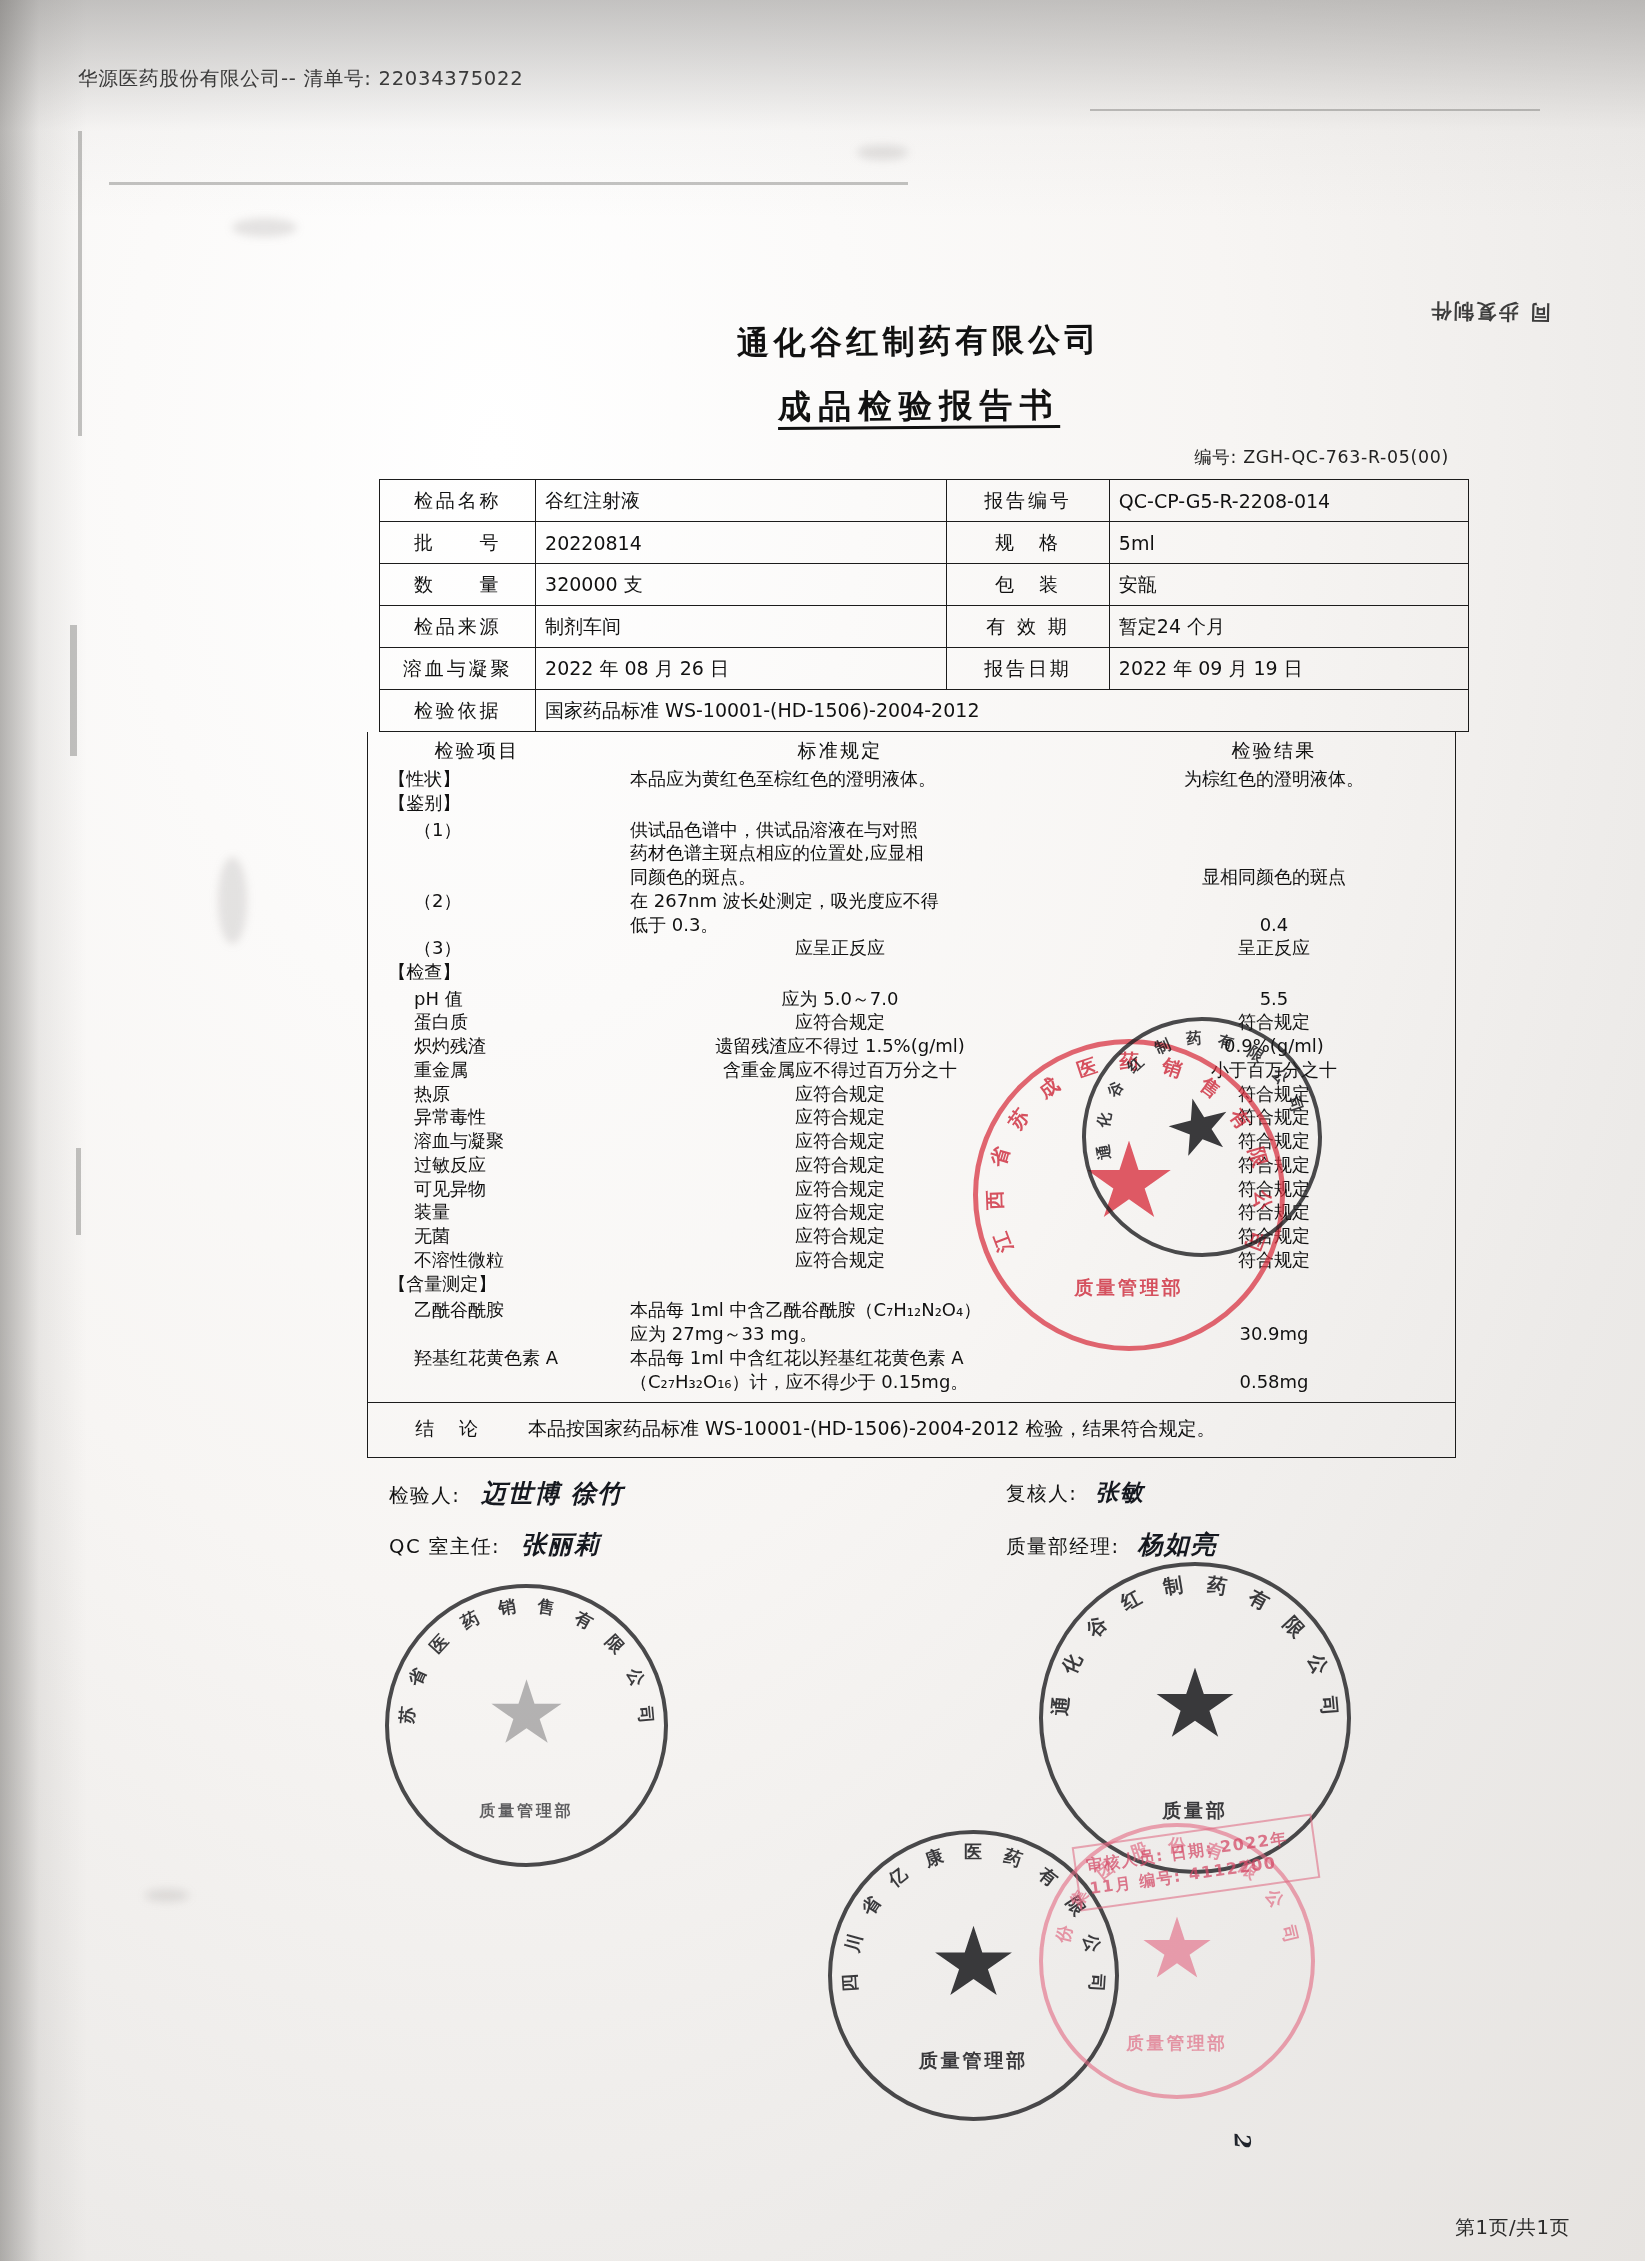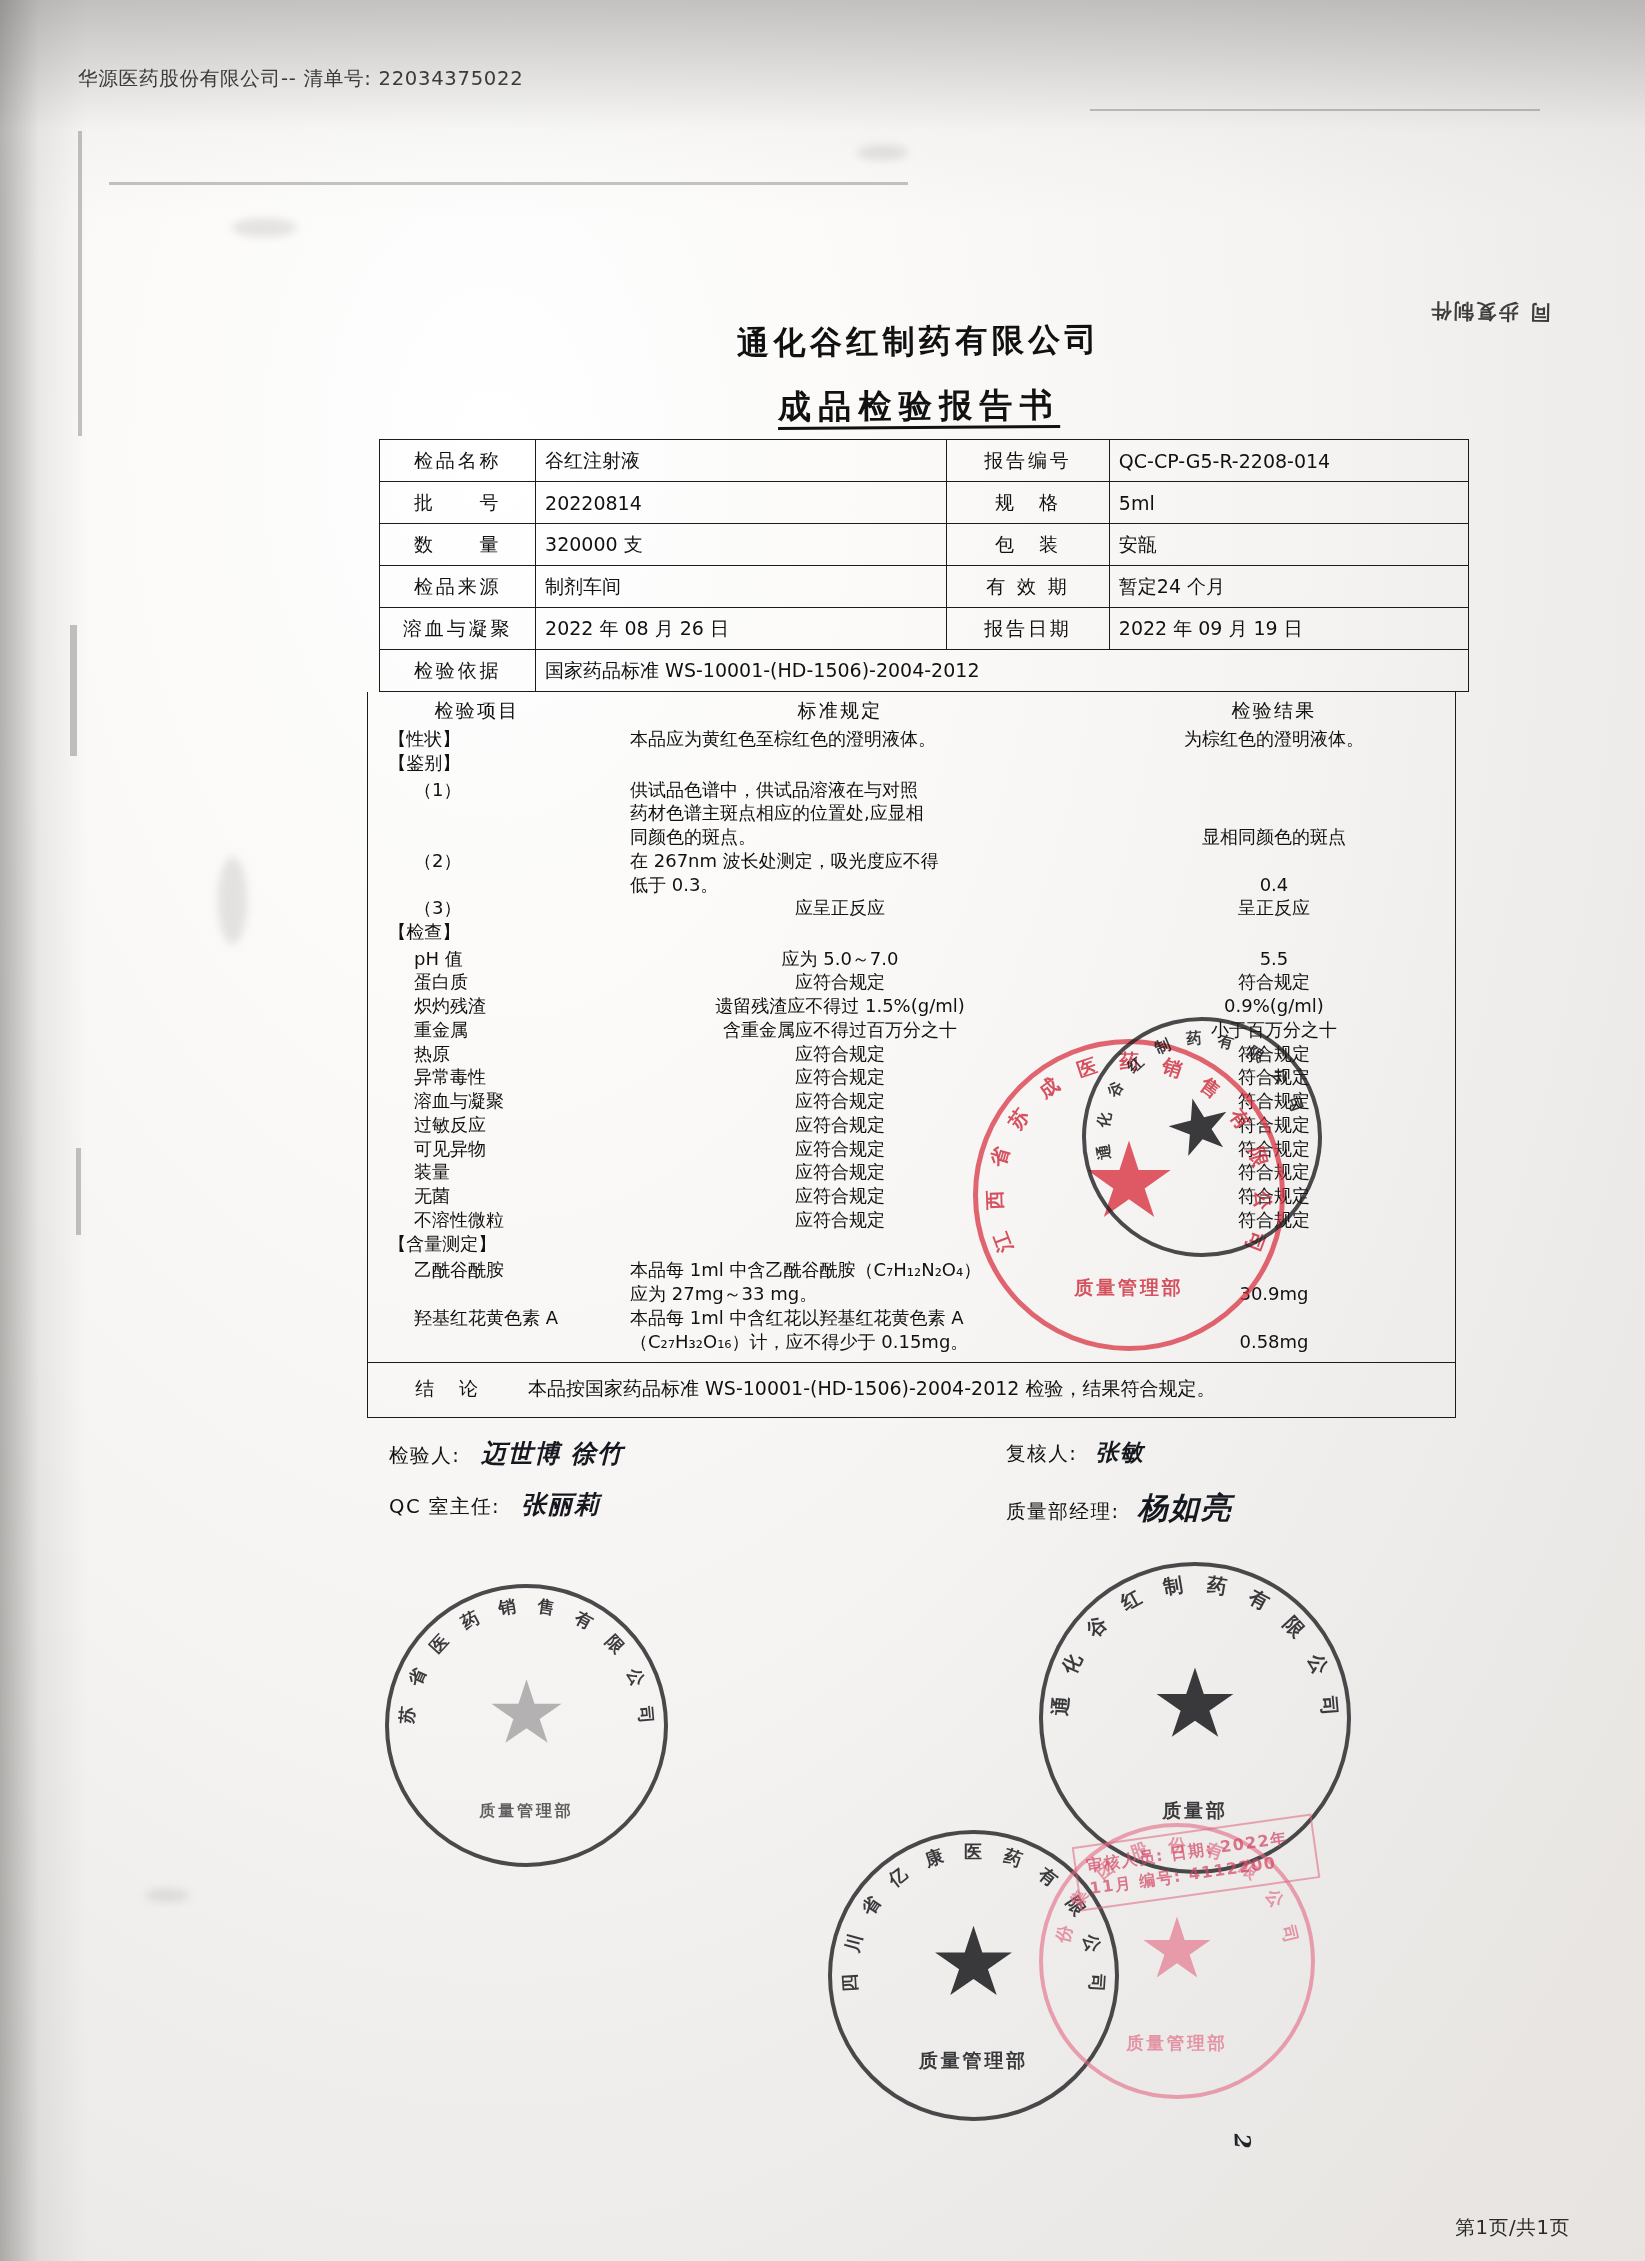--- a/index.html
+++ b/index.html
@@ -310,20 +310,24 @@
   <div class="smudge" style="left:145px; top:1889px; width:44px; height:13px;"></div>
 
   <div class="top-header">华源医药股份有限公司-- 清单号: 22034375022</div>
 
   <div class="report">
     <div class="stamp-topright">同 步复制件</div>
 
     <div class="company-title">通化谷红制药有限公司</div>
     <div class="doc-title">成品检验报告书</div>
 
+    <div class="doc-no">
+      <span>编号:</span>
+      <span>ZGH-QC-763-R-05(00)</span>
+    </div>
 
     <table class="info">
       <tbody>
           <tr>
         <td class="lbl">检品名称</td>
         <td class="val">谷红注射液</td>
         <td class="lbl2">报告编号</td>
         <td class="val2">QC-CP-G5-R-2208-014</td>
       </tr>
       <tr>
@@ -515,21 +519,21 @@
       <div class="sig-row2">
         <span>QC 室主任:</span>
         <span class="handwrite" style="font-size:25px; margin-left:13px;">张丽莉</span>
       </div>
       <div class="sig-row-right1">
         <span>复核人:</span>
         <span class="handwrite" style="font-size:23px; margin-left:10.2px;">张敏</span>
       </div>
       <div class="sig-row-right2">
         <span>质量部经理:</span>
-        <span class="handwrite" style="font-size:30px; margin-left:10.2px;">杨如亮</span>
+        <span class="handwrite" style="font-size:25px; margin-left:10.2px;">杨如亮</span>
       </div>
     </div>
   </div>
 
   <div class="stamp stamp-red" style="left:973px; top:1039px; width:312px; height:312px;">
     <div class="ring"></div>
     <div class="star5 star-red" style="width:87px; height:84px;"></div>
     <div class="arc-text txt-red" style="position: absolute; left: 0px; top: 0px; width: 100%; height: 100%;">
         <span class="arc-char" style="left: 30px; top: 203px; transform: translate(-50%, -50%) rotate(-110.5deg); font-size: 19.6px;">江</span>
         <span class="arc-char" style="left: 22px; top: 161px; transform: translate(-50%, -50%) rotate(-92.0833deg); font-size: 19.6px;">西</span>

